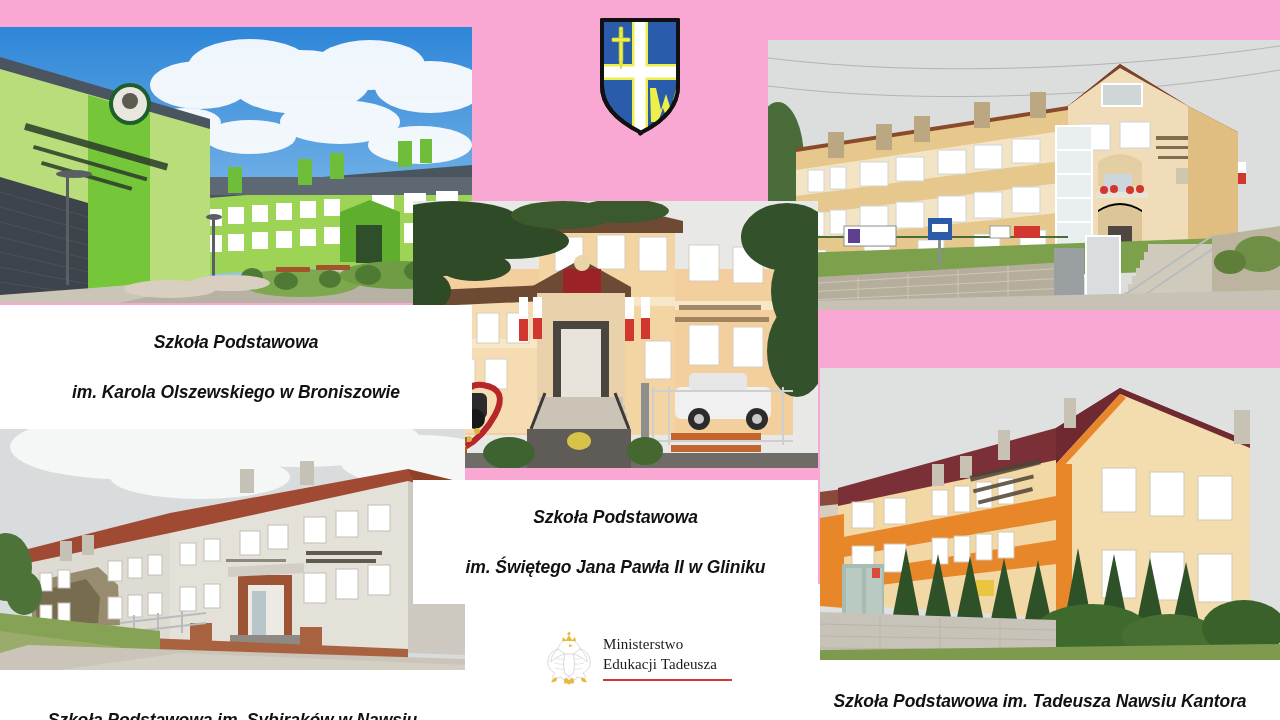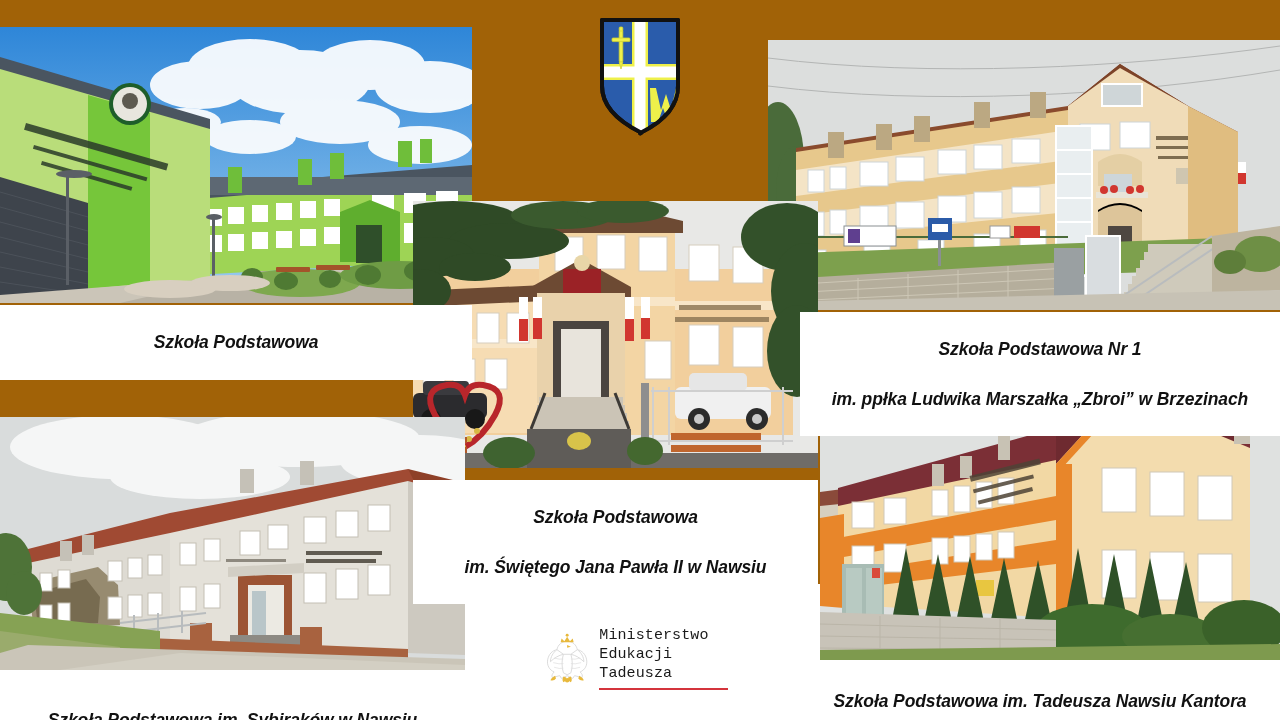--- a/index.html
+++ b/index.html
@@ -4,21 +4,21 @@
 <title>Szkoły Podstawowe</title>
 <style>
   html,body{margin:0;padding:0;}
   body{
     width:1280px;height:720px;
     background:#ffffff;
     font-family:"Liberation Sans", sans-serif;
     overflow:hidden;
     position:relative;
   }
-  .stage{position:relative;width:1280px;height:584px;background:#a16207;}
+  .stage{position:relative;width:1280px;height:584px;background:#f9a8d4;}
 
   
   .photo{position:absolute;overflow:hidden;background:#ddd;}
   .photo svg{display:block;width:100%;height:100%;}
 
   
   .caption{
     position:absolute;
     text-align:center;
     font-weight:bold;
@@ -30,21 +30,21 @@
     white-space:pre-line;
   }
   .cap-l1,.cap-l2{display:block;}
 
   
   #crest{position:absolute;}
 
   
   #men-logo{position:absolute;display:flex;align-items:center;gap:8px;}
   #men-logo .men-text{
-    font-family:Liberation Mono, monospace;
+    font-family:Liberation Serif, serif;
     font-size:15px;line-height:1.28;color:#1a1a1a;
     font-weight:400;letter-spacing:.1px;
   }
   #men-logo .men-rule{
     margin-top:5px;height:2px;background:#d4343c;width:129px;
   }
 </style>
 </head>
 <body style="background: rgb(255, 255, 255);">
 
@@ -654,30 +654,27 @@
           <polygon points="56,74 62,74 67,96 72,80 77,96 82,74 88,74 81,108 74,108 69,94 64,108 57,108"></polygon>
         </g>
       </g>
 
       <path d="M8,6 H84 V72 C84,96 64,110 48,118 Q46,121 46,118 C30,110 8,96 8,72 Z" fill="none" stroke="#111111" stroke-width="4" stroke-linejoin="round"></path>
     </svg>
   </div>
 
   <div class="caption" id="cap-broniszow" style="left:0px;top:305px;width:472px;font-size:17.5px;">
     <span class="cap-l1">Szkoła Podstawowa</span>
-  </div>
-
-  <div class="caption" id="cap-brzeziny" style="left:800px;top:312px;width:480px;font-size:17.5px;">
-    <span class="cap-l1">Szkoła Podstawowa Nr 1</span>
-    <span class="cap-l2">im. ppłka Ludwika Marszałka „Zbroi” w Brzezinach</span>
-  </div>
+    <span class="cap-l2">im. Karola Olszewskiego w Broniszowie</span>
+  </div>
+
 
   <div class="caption" id="cap-glinik" style="left:413px;top:480px;width:405px;font-size:17.5px;">
     <span class="cap-l1">Szkoła Podstawowa</span>
-    <span class="cap-l2">im. Świętego Jana Pawła II w Nawsiu</span>
+    <span class="cap-l2">im. Świętego Jana Pawła II w Gliniku</span>
   </div>
 
   <div class="caption" id="cap-nawsie" style="left:0px;top:683px;width:465px;font-size:17.5px;">
     <span class="cap-l1">Szkoła Podstawowa im. Sybiraków w Nawsiu</span>
   </div>
 
   <div class="caption" id="cap-wielopole" style="left:800px;top:664px;width:480px;font-size:17.5px;">
     <span class="cap-l1">Szkoła Podstawowa im. Tadeusza Nawsiu Kantora</span>
     
   </div>

